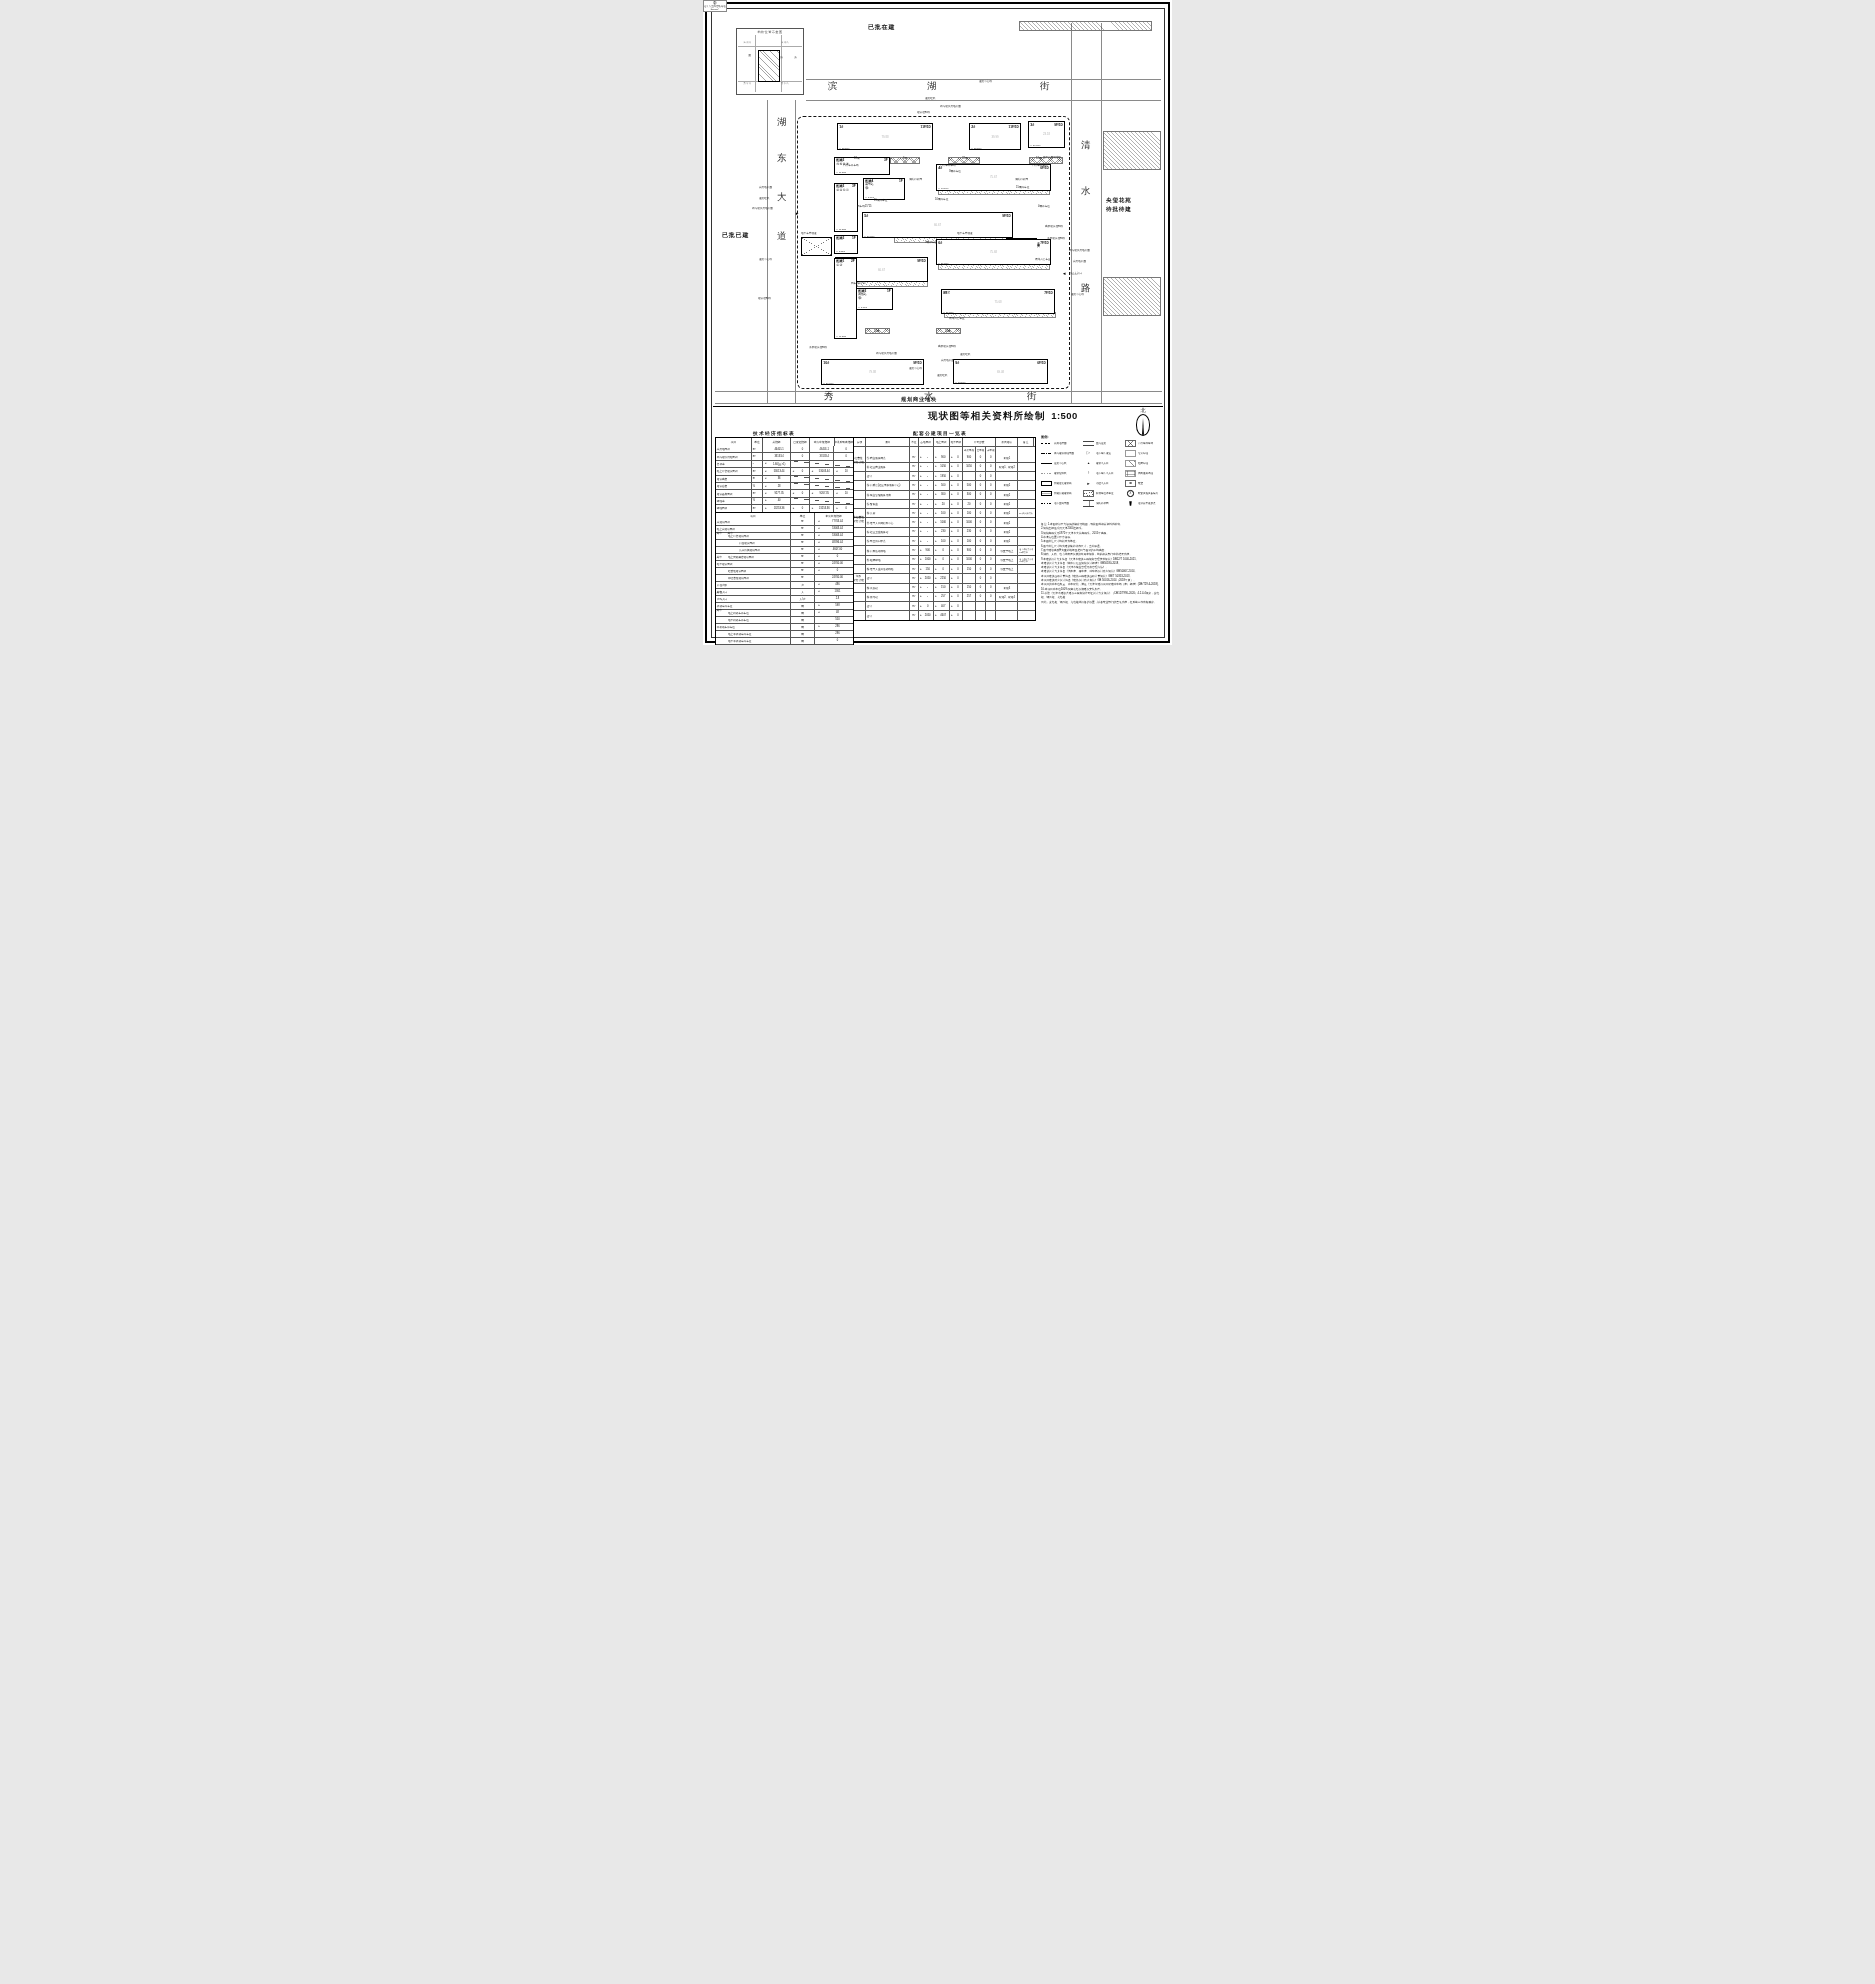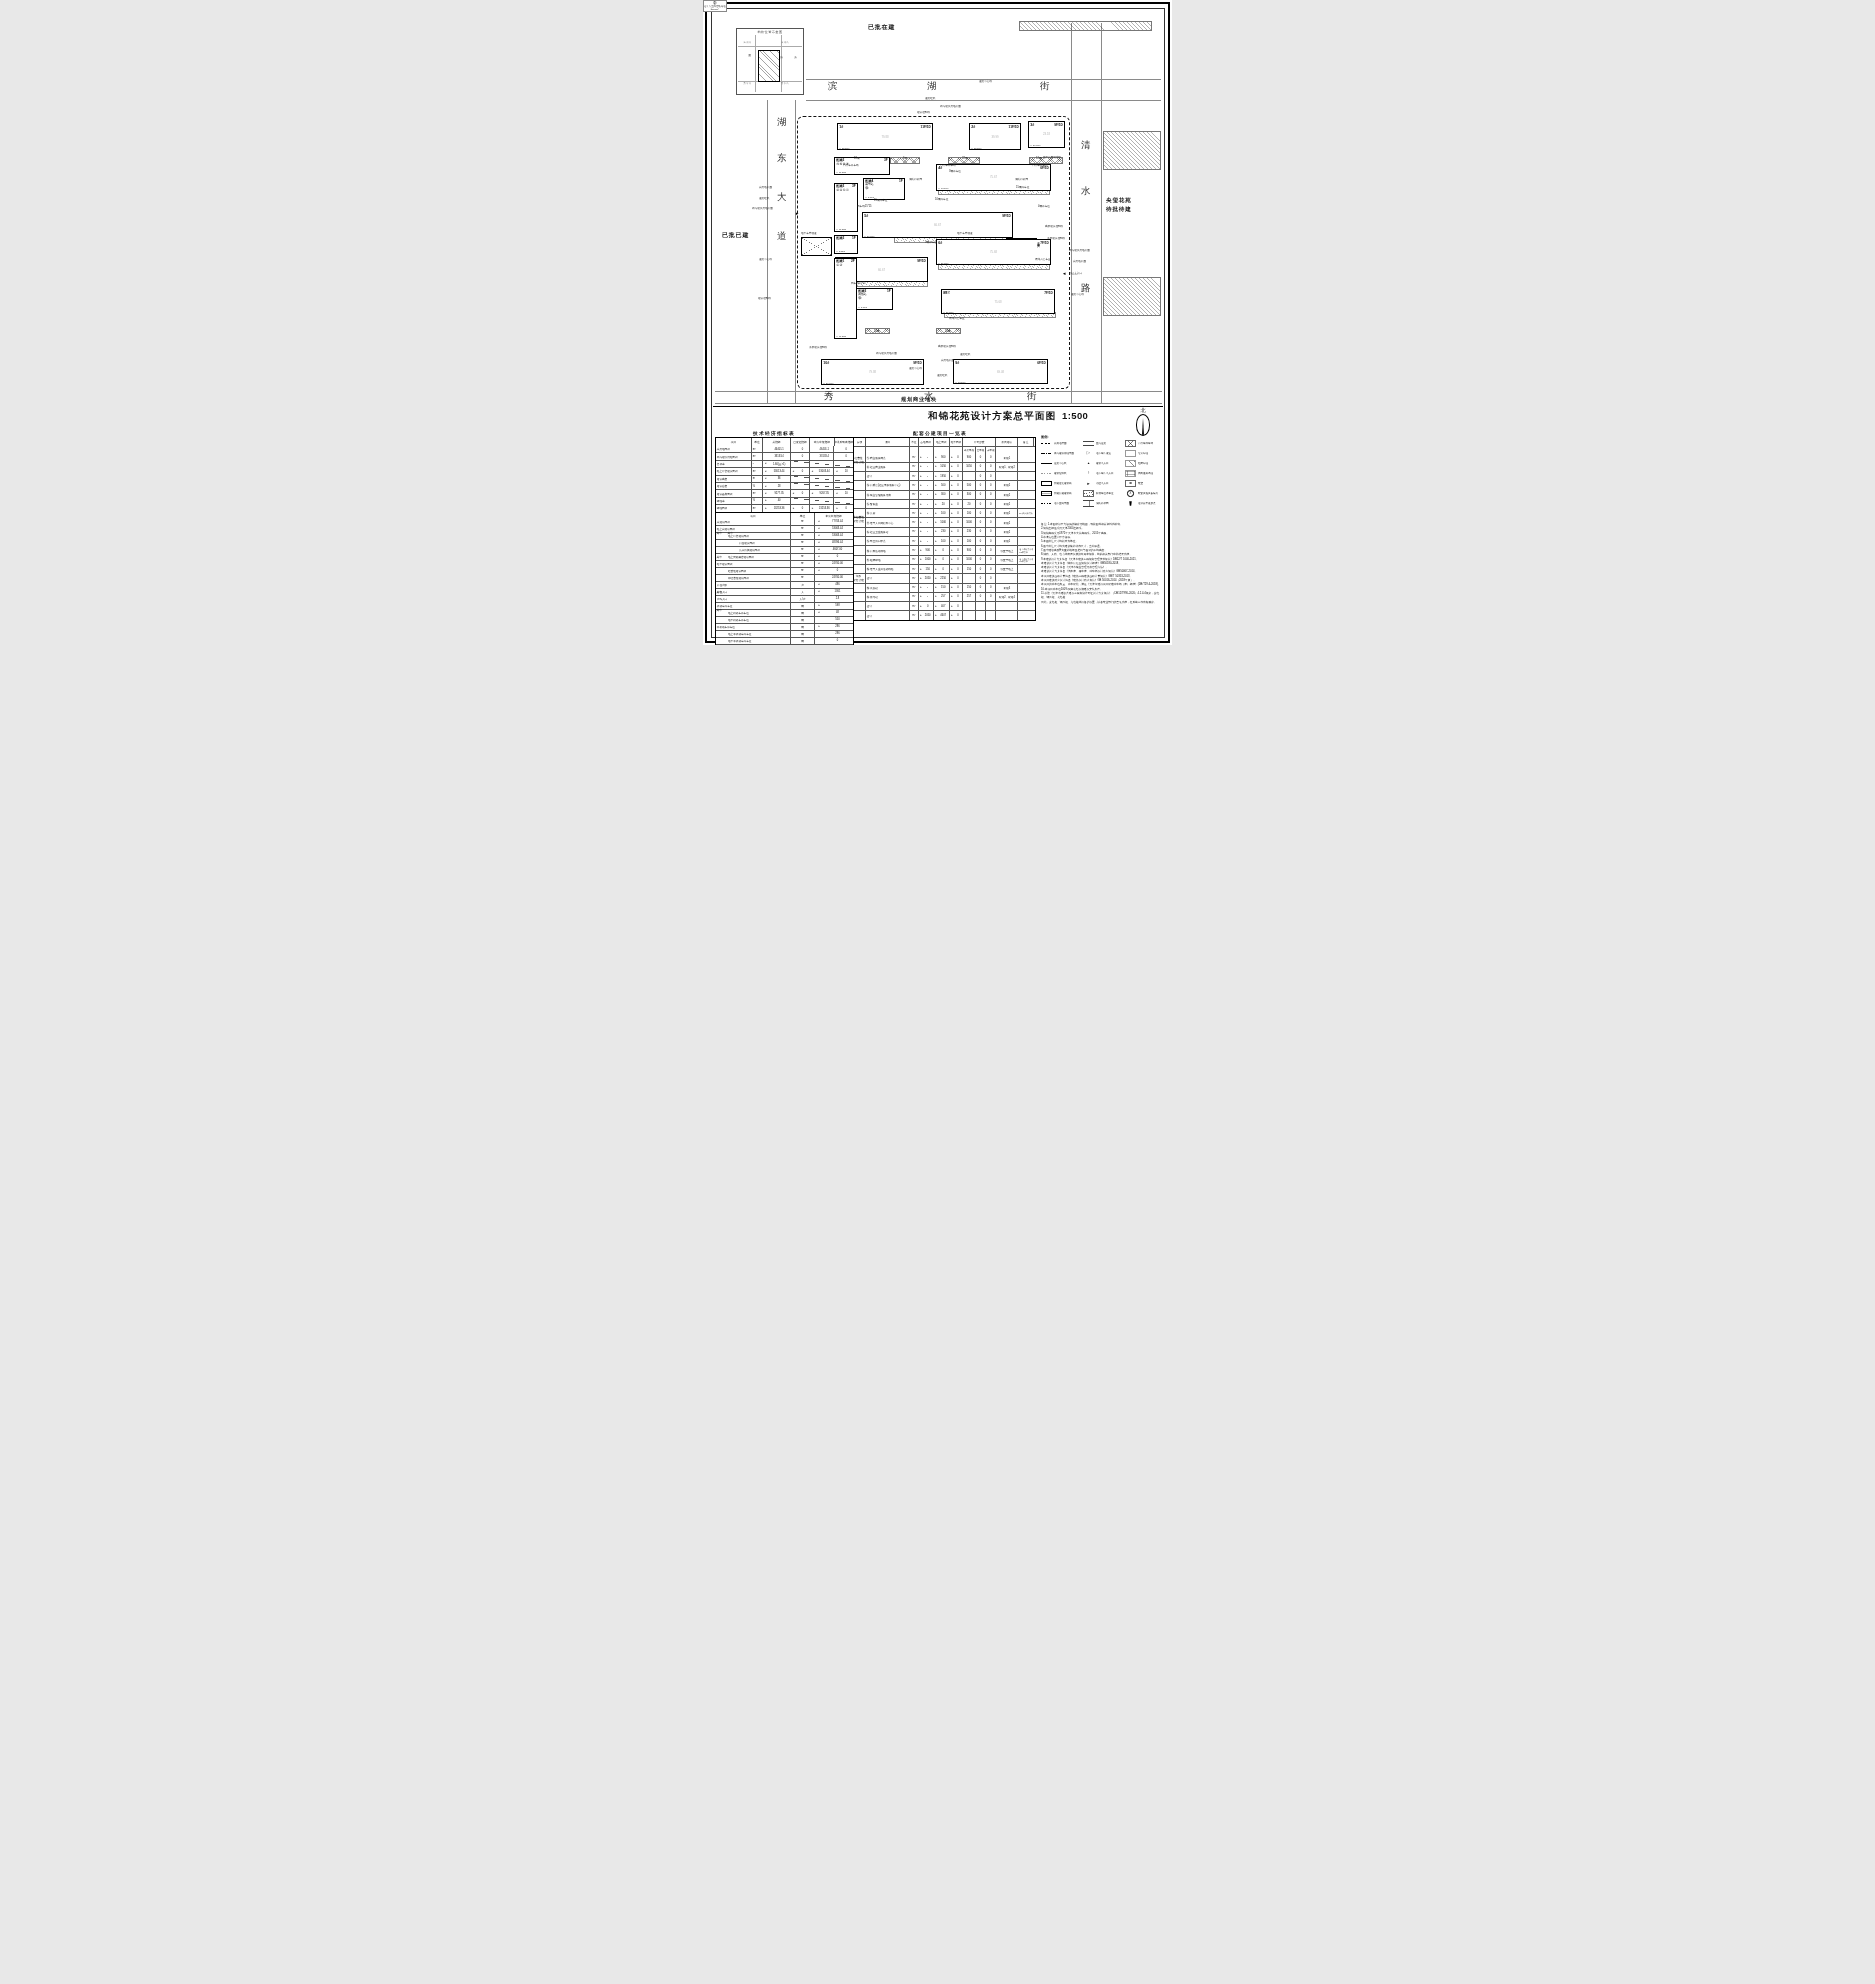--- a/index.html
+++ b/index.html
@@ -460,21 +460,21 @@
   <div>
     <span class="biglab" style="left:165px;top:23px;font-size:6px">已批在建</span>
       <span class="biglab" style="left:19px;top:231px;font-size:6px">已批已建</span>
       <span class="biglab" style="left:403px;top:197px;font-size:5.6px">央玺花苑</span>
       <span class="biglab" style="left:403px;top:206px;font-size:5.6px">待批待建</span>
       <span class="biglab" style="left:198px;top:396px;font-size:5.2px">规划商业地块</span>
   </div>
 
   <div class="titlerule"></div>
   <div class="title">
-    <span>和锦花苑设计方案总平面图</span><span class="title-scale">1:500</span>
+    <span>现状图等相关资料所绘制</span><span class="title-scale">1:500</span>
   </div>
   <div class="north">
     <div class="n-label">北</div>
     <div class="n-ell">
         <div class="n-needle"></div>
       </div>
   </div>
 
   <div class="tab-title" style="left:50px;top:430px">技术经济指标表</div>
   <div class="ltab">

